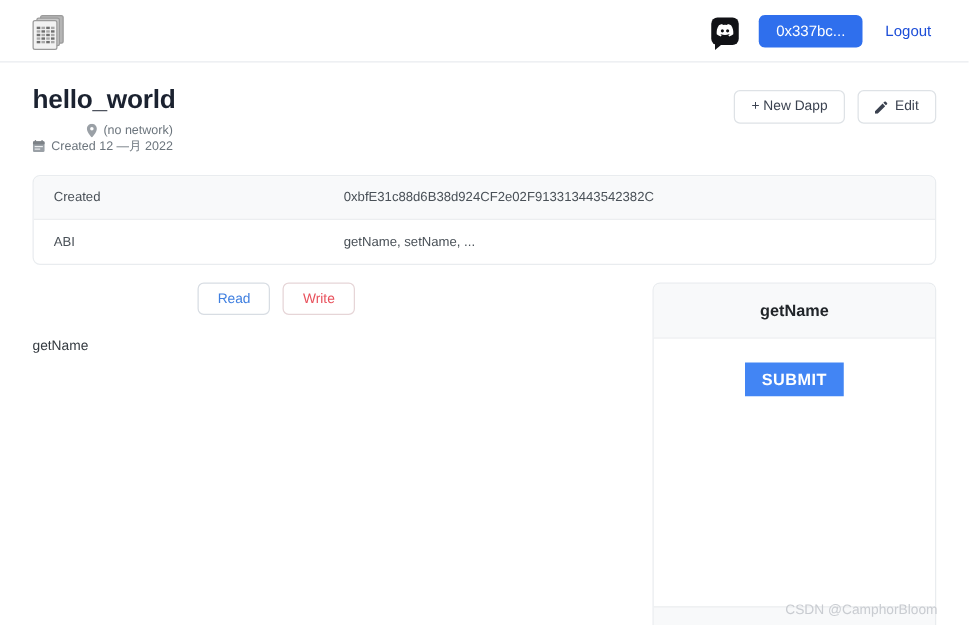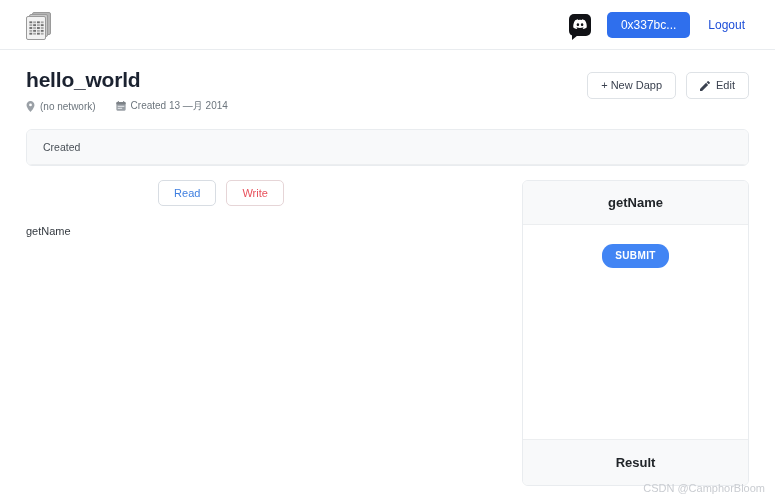--- a/index.html
+++ b/index.html
@@ -119,24 +119,25 @@
   .page-title {
     font-size: 21px;
     font-weight: bold;
     color: #1b2230;
     letter-spacing: -0.2px;
     line-height: 1.1;
   }
 
   .page-meta {
     display: flex;
-    align-items: center;
+    align-items: flex-end;
     margin-top: 8px;
     color: #6c757d;
     font-size: 10px;
+    flex-direction: column;
   }
   .page-meta .meta-item {
     display: flex;
     align-items: center;
     margin-right: 20px;
   }
   .page-meta .meta-icon {
     margin-right: 5px;
     display: inline-flex;
     color: #9aa0a6;
@@ -266,22 +267,22 @@
     display: flex;
     flex-direction: column;
     align-items: center;
     padding-top: 19px;
     background: #fff;
   }
   .btn-submit {
     background: #4285f4;
     color: #fff;
     border: none;
-    border-radius: 11px;
-    font-size: 10px;
+    border-radius: 0;
+    font-size: 13px;
     font-weight: bold;
     letter-spacing: 0.4px;
     padding: 7px 13px;
     cursor: pointer;
     font-family: "Liberation Sans", sans-serif;
     line-height: 1;
   }
   .fn-card-footer {
     background: #f8f9fa;
     border-top: 1px solid #eceef0;
@@ -290,21 +291,21 @@
     align-items: center;
     justify-content: center;
     font-size: 13px;
     font-weight: bold;
     color: #212529;
   }
 
   
   .watermark {
     position: absolute;
-    right: 10px;
+    right: 25px;
     bottom: 6px;
     font-size: 11px;
     color: #c9ccd1;
     user-select: none;
   }
 </style>
 </head>
 <body>
 
 <div class="navbar">
@@ -371,21 +372,21 @@
           <span class="meta-icon">
             <svg width="10" height="10" viewBox="0 0 14 14" aria-hidden="true">
               <rect x="0.5" y="1.5" width="13" height="12" rx="1.5" fill="#9aa0a6"></rect>
               <rect x="0.5" y="1.5" width="13" height="3.5" rx="1.5" fill="#7d8287"></rect>
               <rect x="2.5" y="0" width="1.6" height="3" rx="0.7" fill="#7d8287"></rect>
               <rect x="9.9" y="0" width="1.6" height="3" rx="0.7" fill="#7d8287"></rect>
               <rect x="2.4" y="6.8" width="9.2" height="1.2" fill="#f3f4f5"></rect>
               <rect x="2.4" y="9.6" width="6.2" height="1.2" fill="#f3f4f5"></rect>
             </svg>
           </span>
-          <span>Created 13 —月 2014</span>
+          <span>Created 12 —月 2022</span>
         </div>
       </div>
     </div>
 
     <div class="head-actions">
       <button class="btn-outline">
         <span>+ New Dapp</span>
       </button>
 
       <button class="btn-outline">
@@ -395,20 +396,25 @@
           </svg>
         </span>
         <span>Edit</span>
       </button>
     </div>
   </div>
 
   <div class="info-card">
     <div class="info-row alt">
       <div class="info-label">Created</div>
+      <div class="info-value">0xbfE31c88d6B38d924CF2e02F913313443542382C</div>
+    </div>
+    <div class="info-row">
+      <div class="info-label">ABI</div>
+      <div class="info-value">getName, setName, ...</div>
     </div>
   </div>
 
   <div class="body-cols">
 
     <div class="left-col">
       <div class="rw-tabs">
         <button class="btn-read">Read</button>
         <button class="btn-write">Write</button>
       </div>

